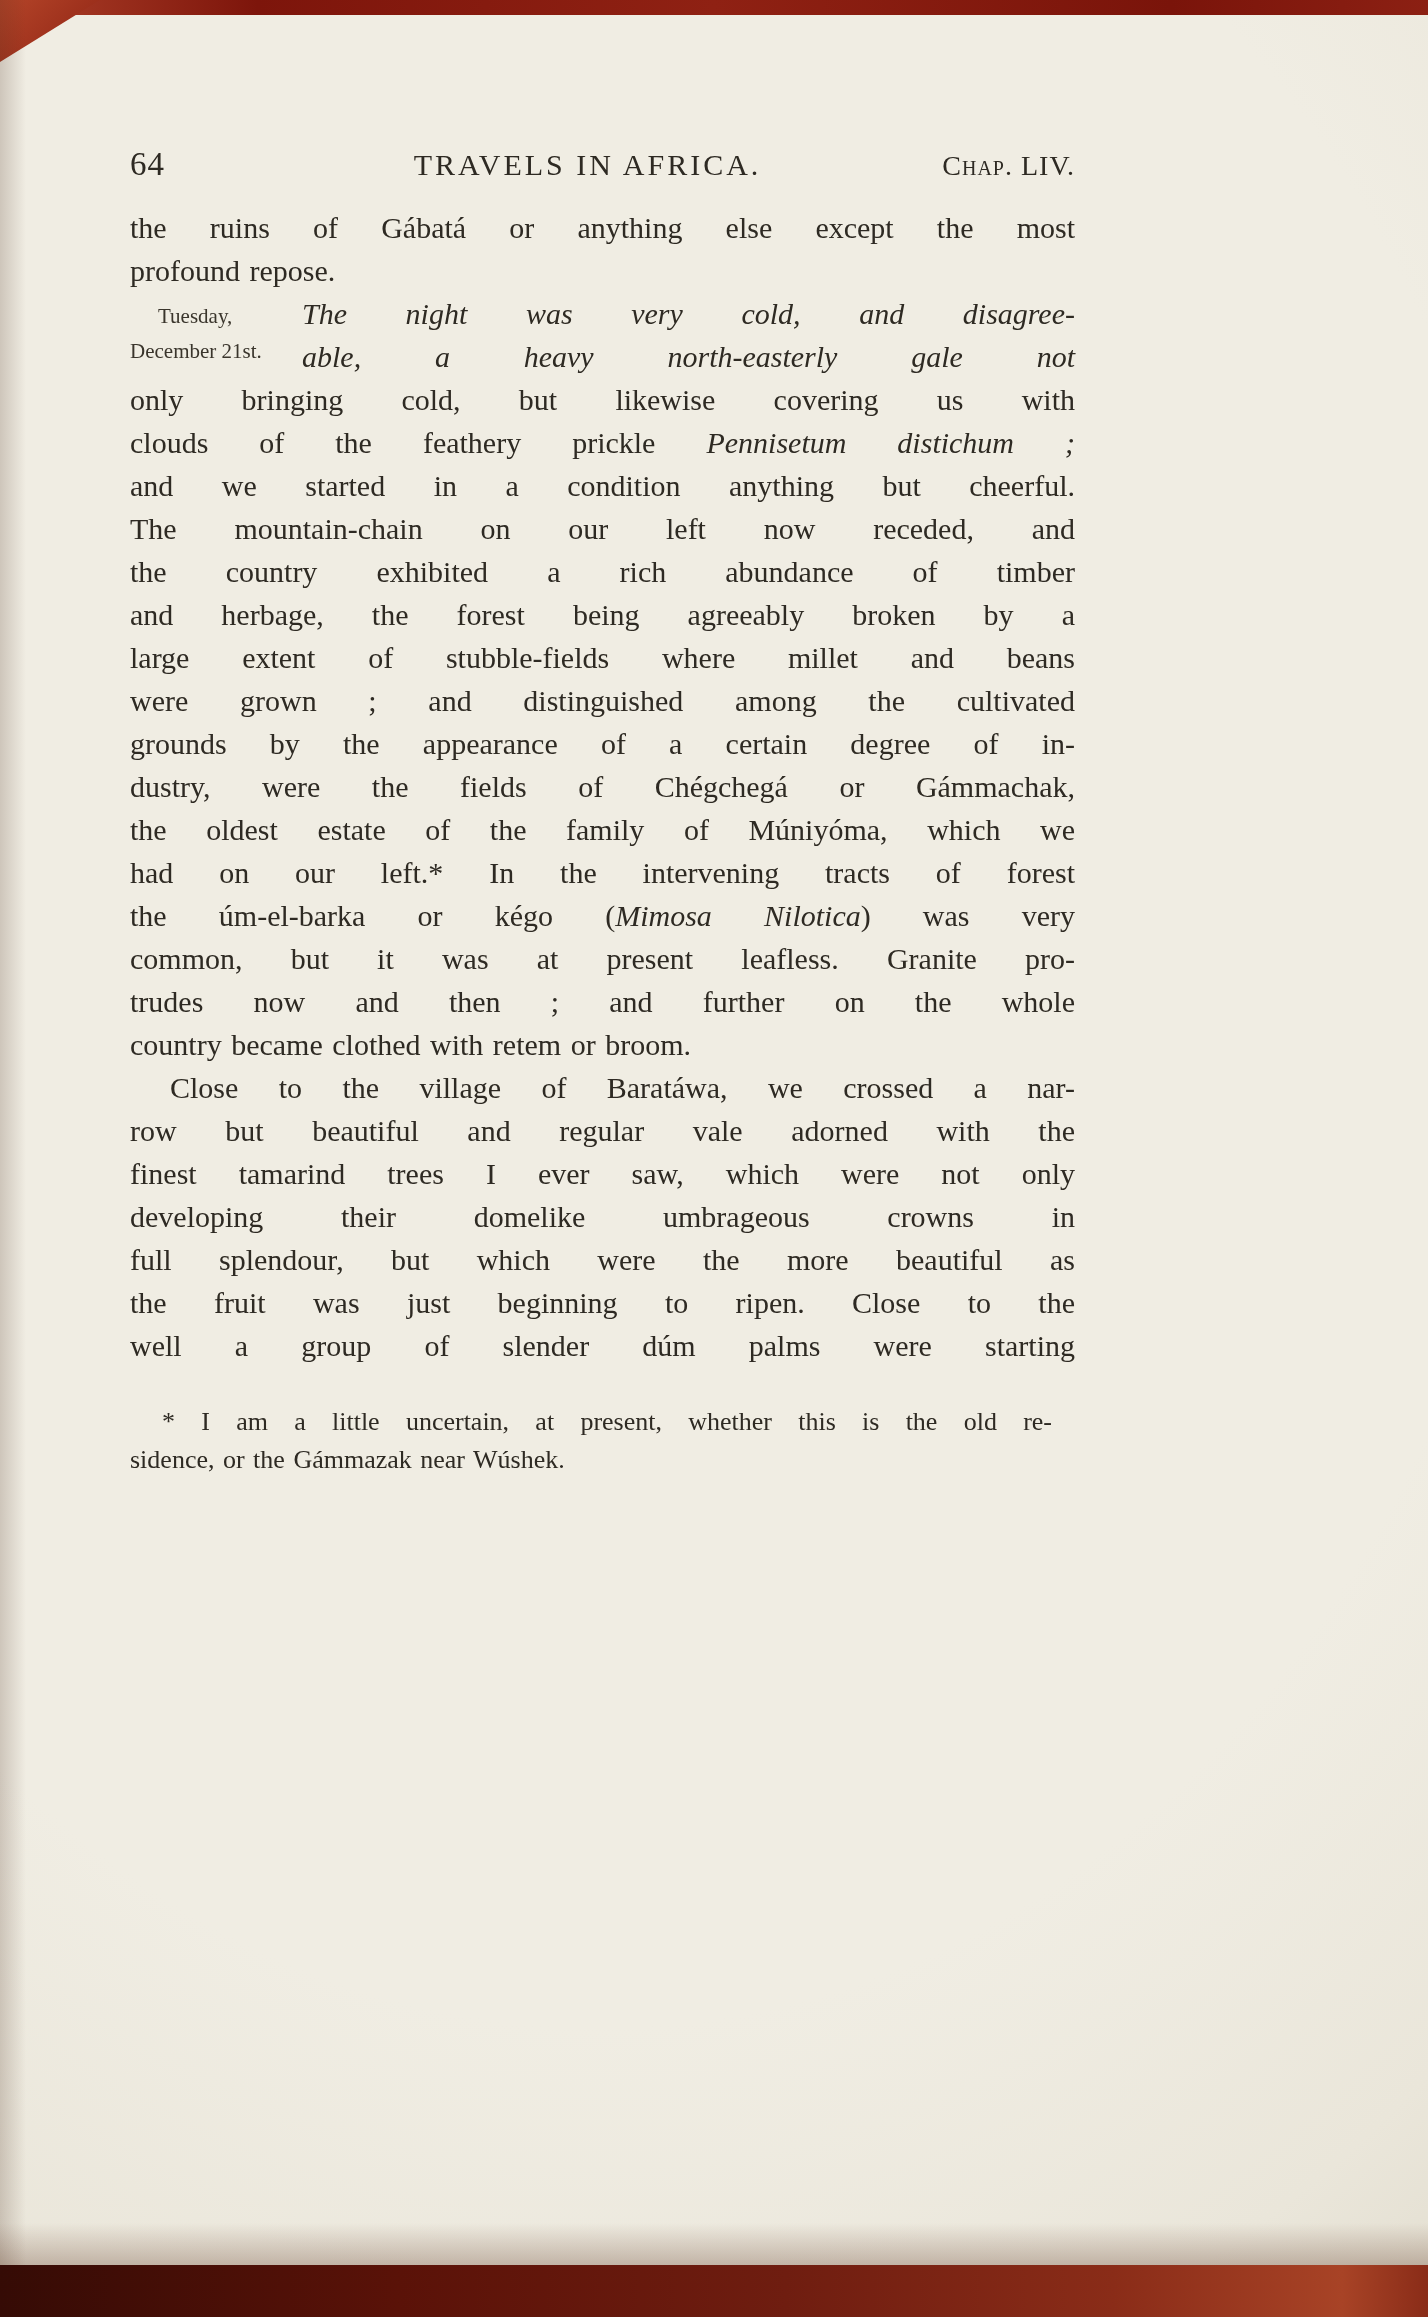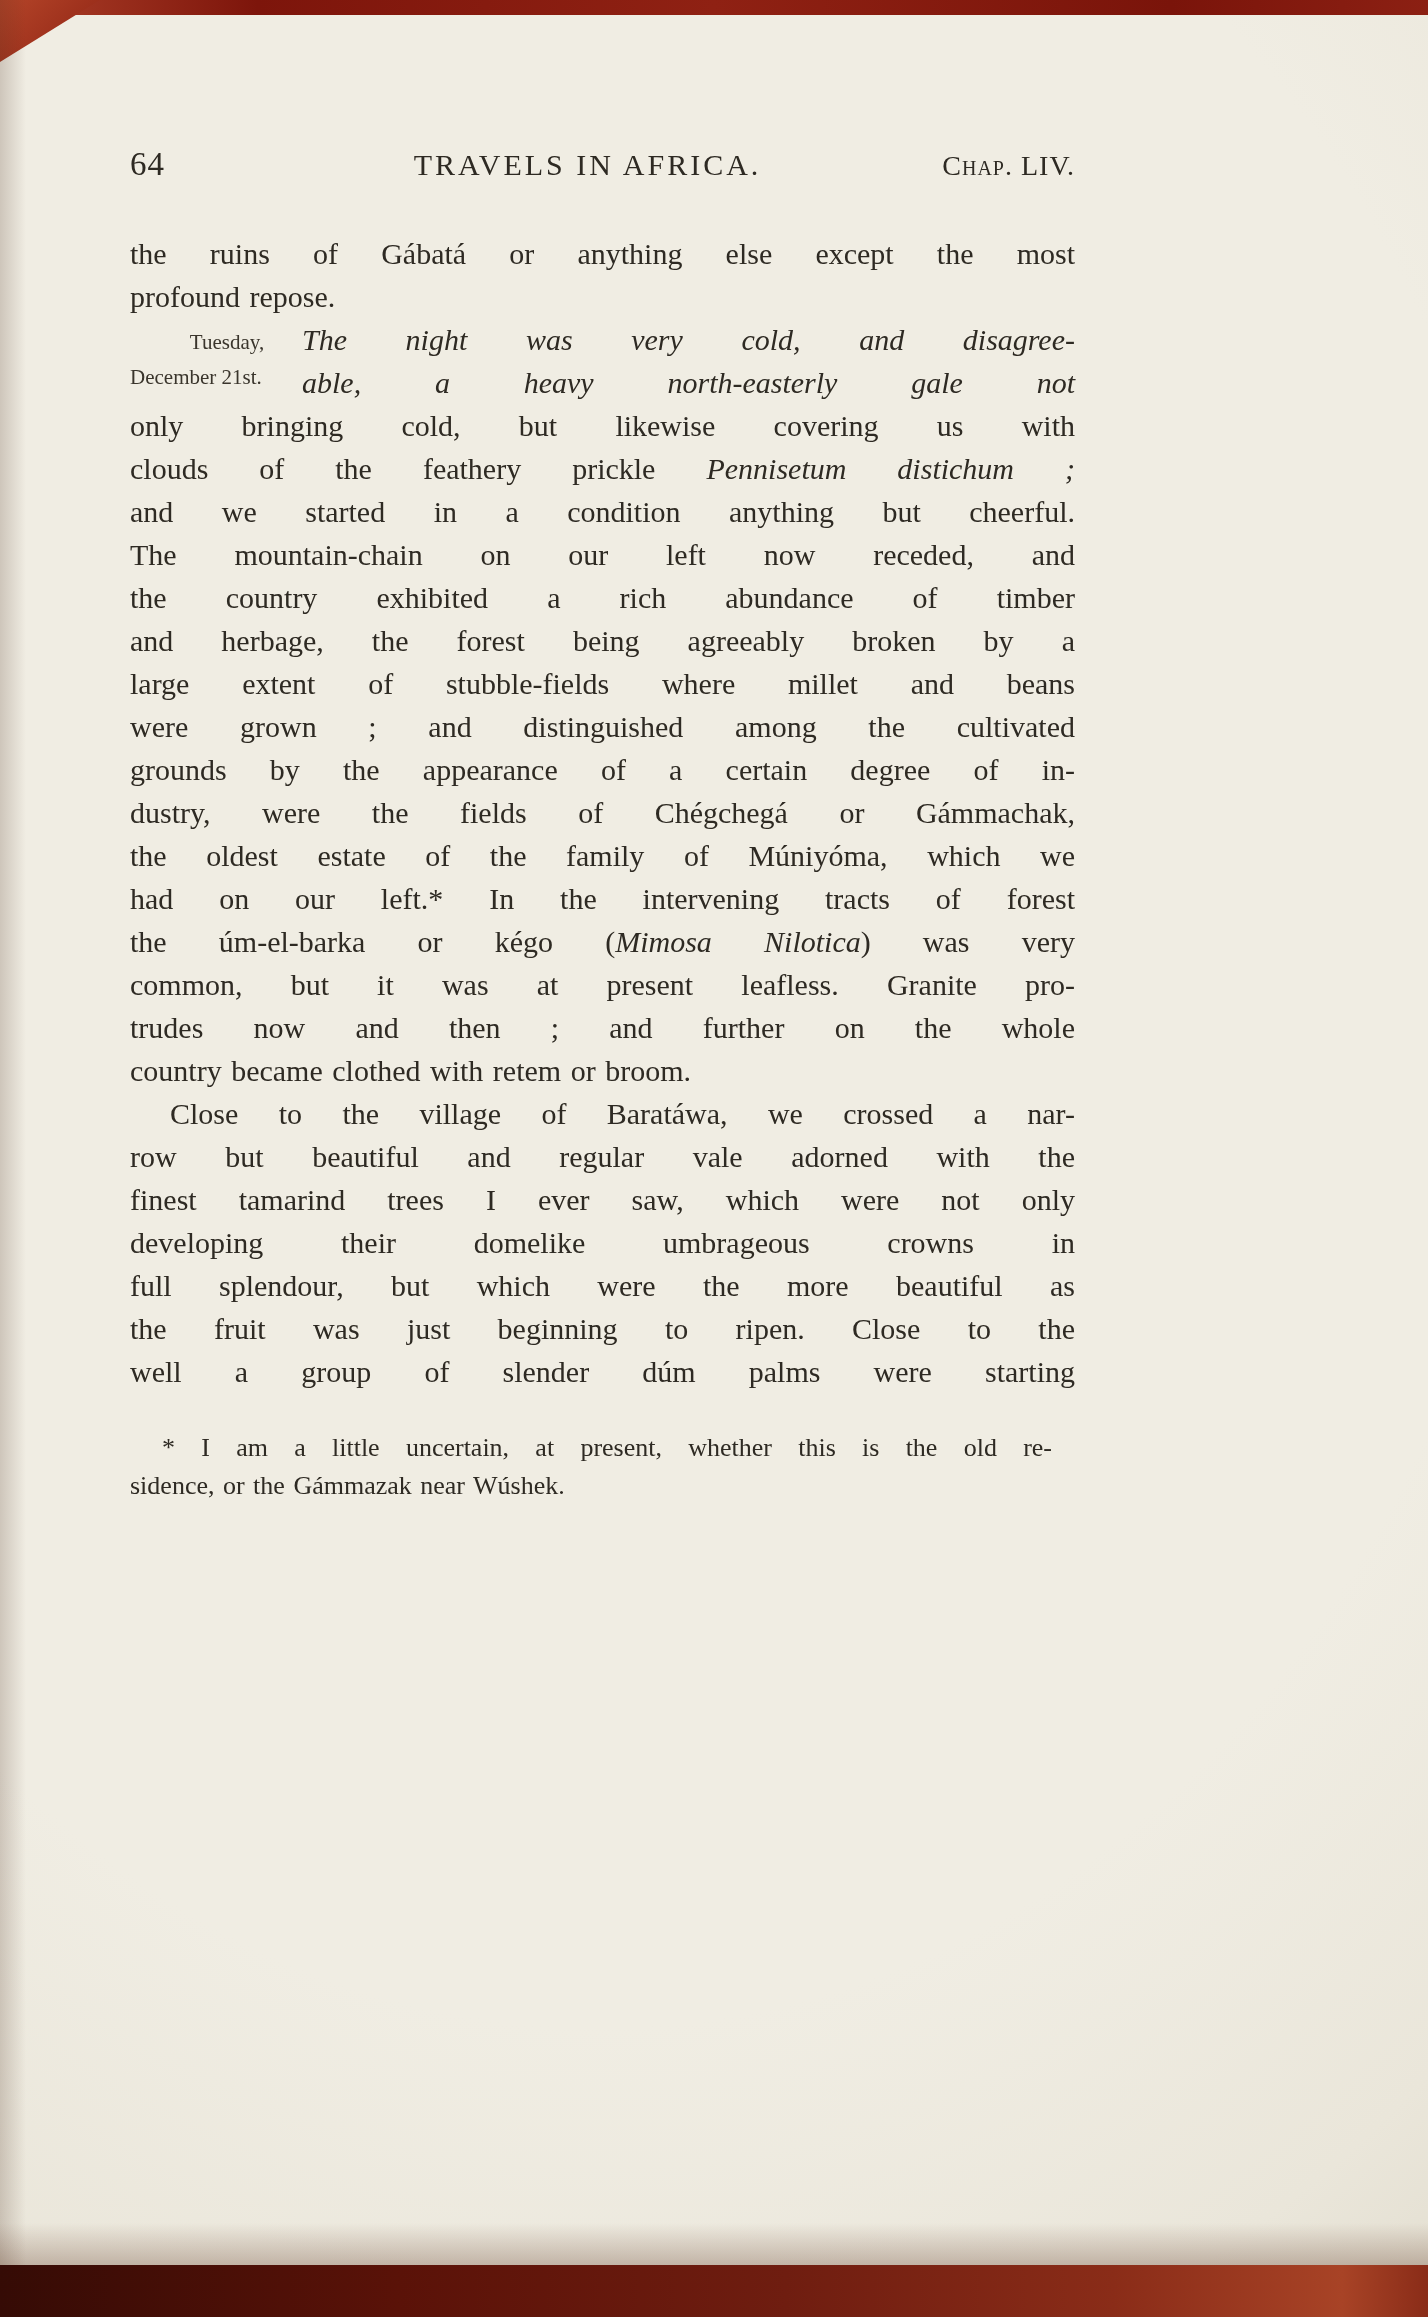--- a/index.html
+++ b/index.html
@@ -35,29 +35,29 @@
     background:linear-gradient(90deg, rgba(70,40,25,.20), rgba(70,40,25,0));
   }
 
   .page{position:absolute;top:100px;left:130px;width:945px;}
 
   .header{display:flex;align-items:baseline;line-height:40px;}
   .pgnum{width:170px;font-size:33px;letter-spacing:1px;margin-top:12px;}
   .runtitle{flex:1;text-align:center;font-size:30px;letter-spacing:3px;}
   .chap{width:200px;text-align:right;font-size:28px;font-variant:small-caps;letter-spacing:1px;margin-top:46px;}
 
-  .body{margin-top:46px;font-size:30px;line-height:43px;}
+  .body{margin-top:20px;font-size:30px;line-height:43px;}
   .line{text-align:justify;text-align-last:justify;word-spacing:2px;}
   .line.last{text-align-last:left;}
   .line.indent{text-indent:40px;}
   .line.pad{padding-left:172px;font-style:italic;}
   .para.with-sidenote{position:relative;}
   .sidenote{position:absolute;left:0;top:7px;width:166px;font-size:21px;line-height:35px;color:#3a352c;}
   .sidenote span{display:block;}
-  .sidenote .sn1{padding-left:28px;text-align:center;}
+  .sidenote .sn1{padding-left:28px;}
   .it{font-style:italic;}
 
   .footnote{margin-top:36px;width:922px;font-size:26px;line-height:38px;}
   .footnote .line.indent{text-indent:32px;}
 </style>
 </head>
 <body>
 
 <div class="scan">
   <div class="band-top"></div>

